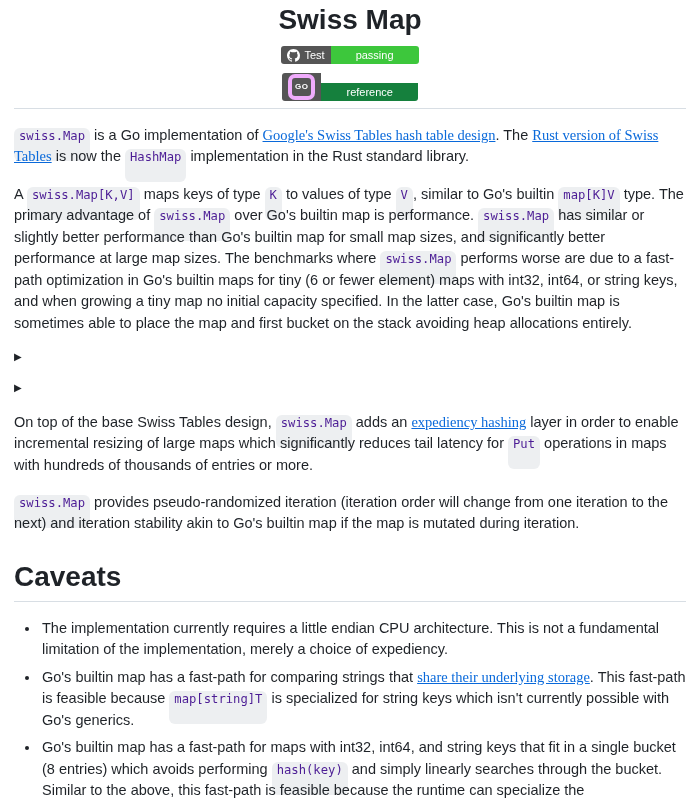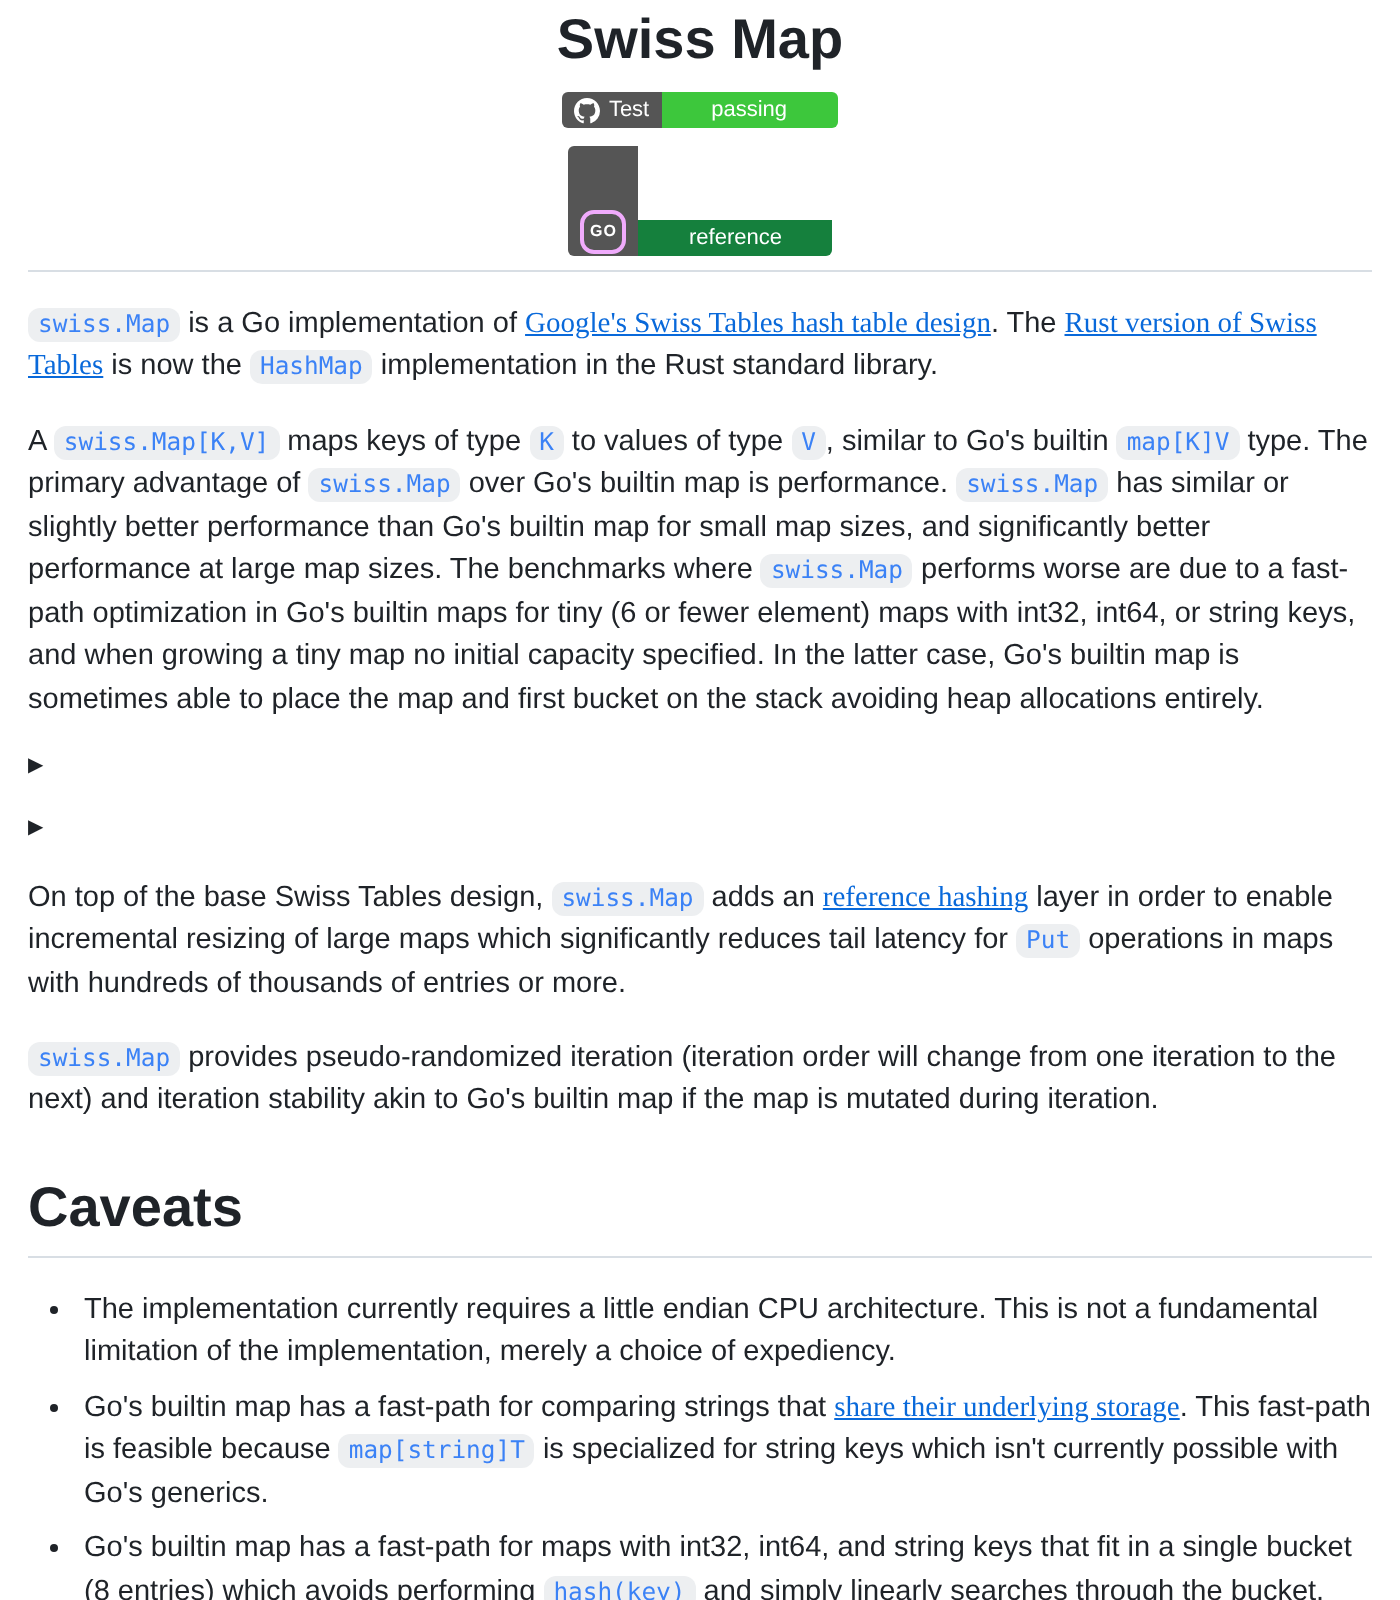--- a/index.html
+++ b/index.html
@@ -37,30 +37,30 @@
     background:#555555;color:#ffffff;
     display:inline-flex;align-items:center;gap:4px;
     padding:1px 6px;
   }
   .badge .seg-right{color:#ffffff;padding:1px 25px;}
   .badge .seg-right.green{background:#3dc73c;}
   .badge .seg-right.teal{background:#15803d;}
   .badge .octo{width:13px;height:13px;display:inline-block;}
   .badge .go-logo{
     font-weight:700;font-size:8px;letter-spacing:0.5px;
-    border:2px solid #f0abfc;border-radius:7px;padding:1px 3px;margin-top:31px;
+    border:4px solid #f0abfc;border-radius:7px;padding:1px 3px;
   }
   
   p.md{margin:0 0 16px 0;}
   code.chip{
     font-family:"DejaVu Sans Mono","Liberation Mono",monospace;
     font-size:12.2px;
     background:rgba(175,184,193,0.22);
-    color:#3b82f6;
-    padding:1px 5px 2px 5px;
+    color:#4c1d95;
+    padding:1px 5px 18px 5px;
     border-radius:6px;
     white-space:nowrap;
   }
   a.lnk{color:#0969da;text-decoration:underline;cursor:pointer;font-family:Liberation Serif, serif;}
   
   details.collapse{margin:0 0 16px 0;}
   details.collapse summary{
     list-style:none;cursor:pointer;display:flex;align-items:center;
   }
   details.collapse summary::-webkit-details-marker{display:none;}
@@ -102,21 +102,21 @@
     <span class="tri">▶</span>
   </summary>
 </details>
 
 <details class="collapse">
   <summary>
     <span class="tri">▶</span>
   </summary>
 </details>
 
-<p class="md">On top of the base Swiss Tables design, <code class="chip">swiss.Map</code> adds an <a class="lnk">reference hashing</a> layer in order to enable incremental resizing of large maps which significantly reduces tail latency for <code class="chip">Put</code> operations in maps with hundreds of thousands of entries or more.</p>
+<p class="md">On top of the base Swiss Tables design, <code class="chip">swiss.Map</code> adds an <a class="lnk">expediency hashing</a> layer in order to enable incremental resizing of large maps which significantly reduces tail latency for <code class="chip">Put</code> operations in maps with hundreds of thousands of entries or more.</p>
 <p class="md"><code class="chip">swiss.Map</code> provides pseudo-randomized iteration (iteration order will change from one iteration to the next) and iteration stability akin to Go's builtin map if the map is mutated during iteration.</p>
 
 <h2 class="section-heading">Caveats</h2>
 
 <ul class="md-list">
   <li>The implementation currently requires a little endian CPU architecture. This is not a fundamental limitation of the implementation, merely a choice of expediency.</li>
   <li>Go's builtin map has a fast-path for comparing strings that <a class="lnk">share their underlying storage</a>. This fast-path is feasible because <code class="chip">map[string]T</code> is specialized for string keys which isn't currently possible with Go's generics.</li>
   <li>Go's builtin map has a fast-path for maps with int32, int64, and string keys that fit in a single bucket (8 entries) which avoids performing <code class="chip">hash(key)</code> and simply linearly searches through the bucket. Similar to the above, this fast-path is feasible because the runtime can specialize the implementation on the key type.</li>
 </ul>
 

